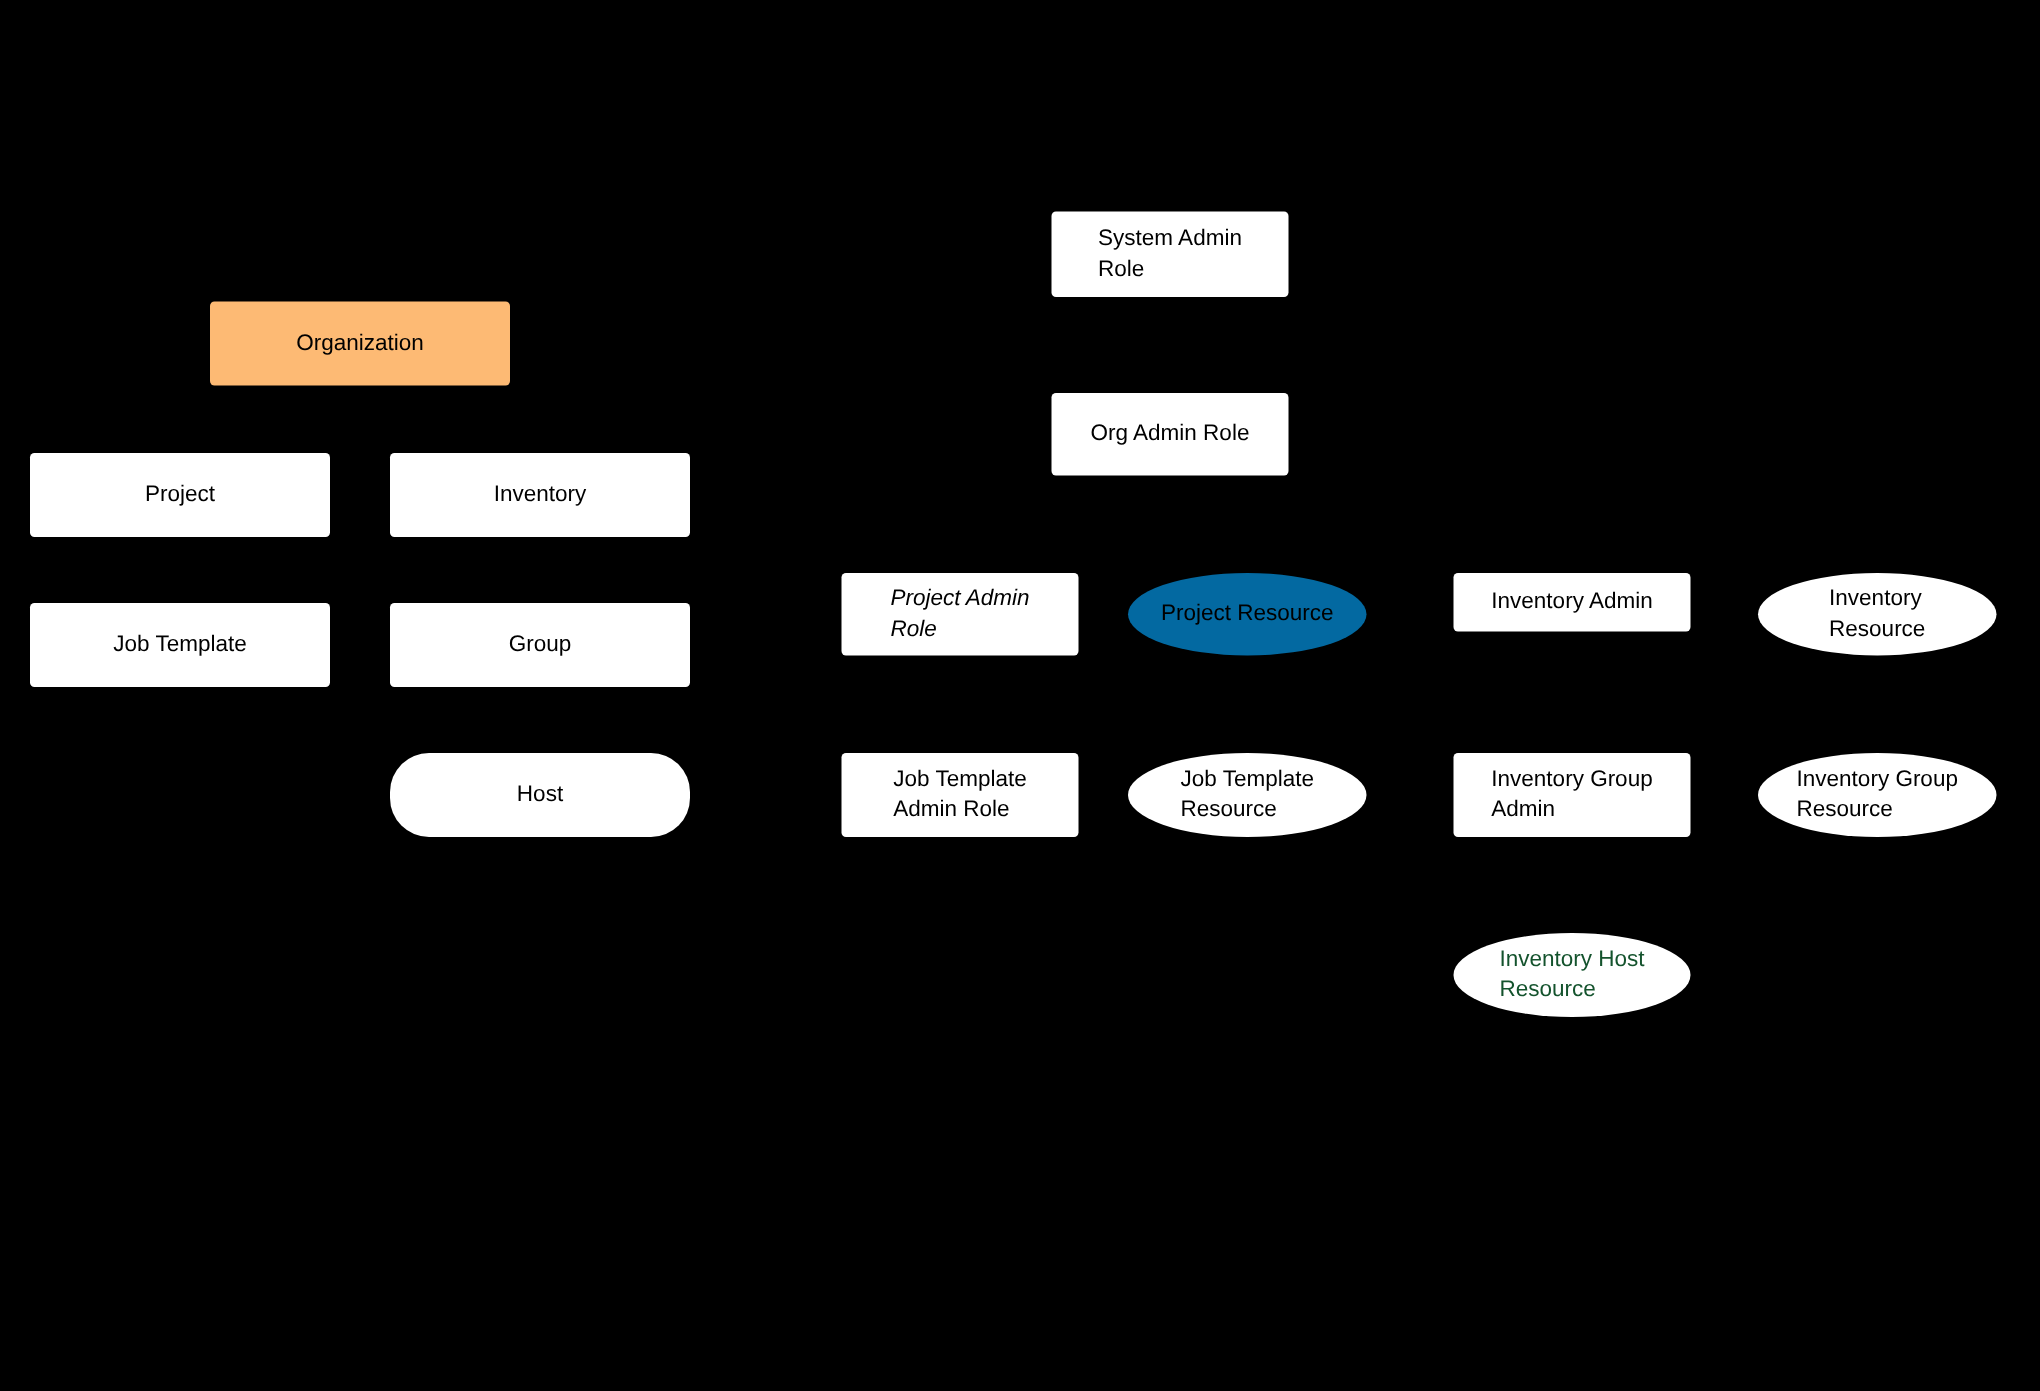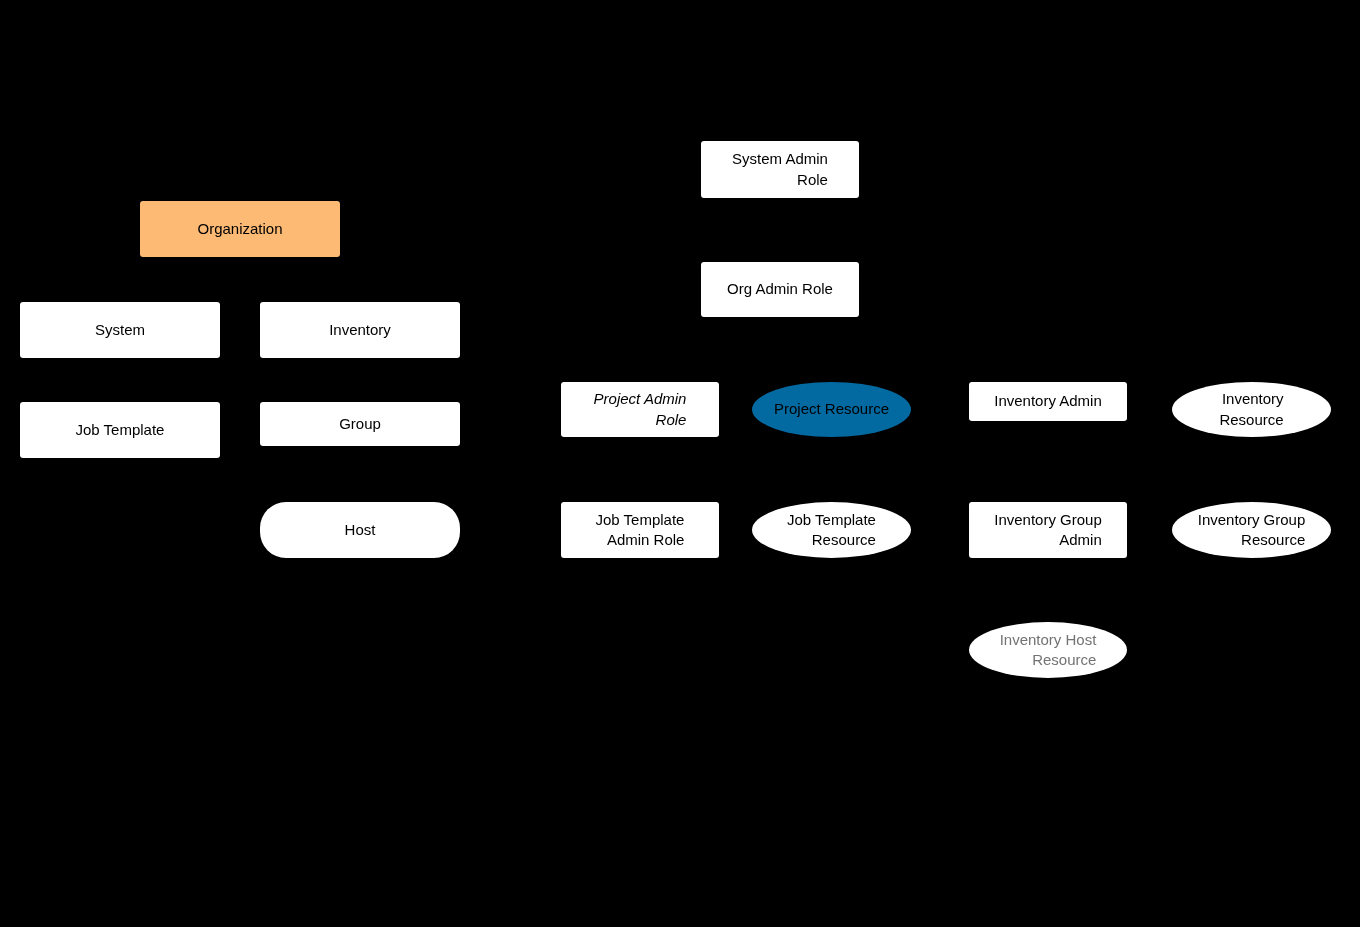--- a/index.html
+++ b/index.html
@@ -15,21 +15,21 @@
     overflow: hidden;
     font-family: "Liberation Sans", sans-serif;
   }
   .node {
     position: absolute;
     background: #ffffff;
     color: #000000;
     display: flex;
     align-items: center;
     justify-content: center;
-    text-align: right;
+    text-align: left;
     font-size: 15px;
     line-height: 1.35;
     box-sizing: border-box;
     padding: 2px 6px;
   }
   .node.rect {
     border-radius: 3px;
   }
   .node.ellipse {
     border-radius: 50% / 50%;
@@ -40,29 +40,29 @@
   }
 </style>
 </head>
 <body>
 
 <div id="canvas" style="background: rgb(0, 0, 0);">
     <div class="node rect" style="left: 140px; top: 201px; width: 200px; height: 56px; background: #fdba74; color: rgb(0, 0, 0);">
       <span class="label">Organization</span>
     </div>
     <div class="node rect" style="left: 20px; top: 302px; width: 200px; height: 56px; background: rgb(255, 255, 255); color: rgb(0, 0, 0);">
-      <span class="label">System</span>
+      <span class="label">Project</span>
     </div>
     <div class="node rect" style="left: 260px; top: 302px; width: 200px; height: 56px; background: rgb(255, 255, 255); color: rgb(0, 0, 0);">
       <span class="label">Inventory</span>
     </div>
     <div class="node rect" style="left: 20px; top: 402px; width: 200px; height: 56px; background: rgb(255, 255, 255); color: rgb(0, 0, 0);">
       <span class="label">Job Template</span>
     </div>
-    <div class="node rect" style="left: 260px; top: 402px; width: 200px; height: 44px; background: rgb(255, 255, 255); color: rgb(0, 0, 0);">
+    <div class="node rect" style="left: 260px; top: 402px; width: 200px; height: 56px; background: rgb(255, 255, 255); color: rgb(0, 0, 0);">
       <span class="label">Group</span>
     </div>
     <div class="node rect" style="left: 260px; top: 502px; width: 200px; height: 56px; background: rgb(255, 255, 255); color: rgb(0, 0, 0); border-radius: 26px;">
       <span class="label">Host</span>
     </div>
     <div class="node rect" style="left: 701px; top: 141px; width: 158px; height: 57px; background: rgb(255, 255, 255); color: rgb(0, 0, 0);">
       <span class="label">System Admin
 Role</span>
     </div>
     <div class="node rect" style="left: 701px; top: 262px; width: 158px; height: 55px; background: rgb(255, 255, 255); color: rgb(0, 0, 0);">
@@ -91,17 +91,17 @@
 Resource</span>
     </div>
     <div class="node rect" style="left: 969px; top: 502px; width: 158px; height: 56px; background: rgb(255, 255, 255); color: rgb(0, 0, 0);">
       <span class="label">Inventory Group
 Admin</span>
     </div>
     <div class="node ellipse" style="left: 1172px; top: 502px; width: 159px; height: 56px; background: rgb(255, 255, 255); color: rgb(0, 0, 0);">
       <span class="label">Inventory Group
 Resource</span>
     </div>
-    <div class="node ellipse" style="left: 969px; top: 622px; width: 158px; height: 56px; background: rgb(255, 255, 255); color: #737373;">
+    <div class="node ellipse" style="left: 969px; top: 622px; width: 158px; height: 56px; background: rgb(255, 255, 255); color: #14532d;">
       <span class="label">Inventory Host
 Resource</span>
     </div>
   </div>
 
 </body></html>

